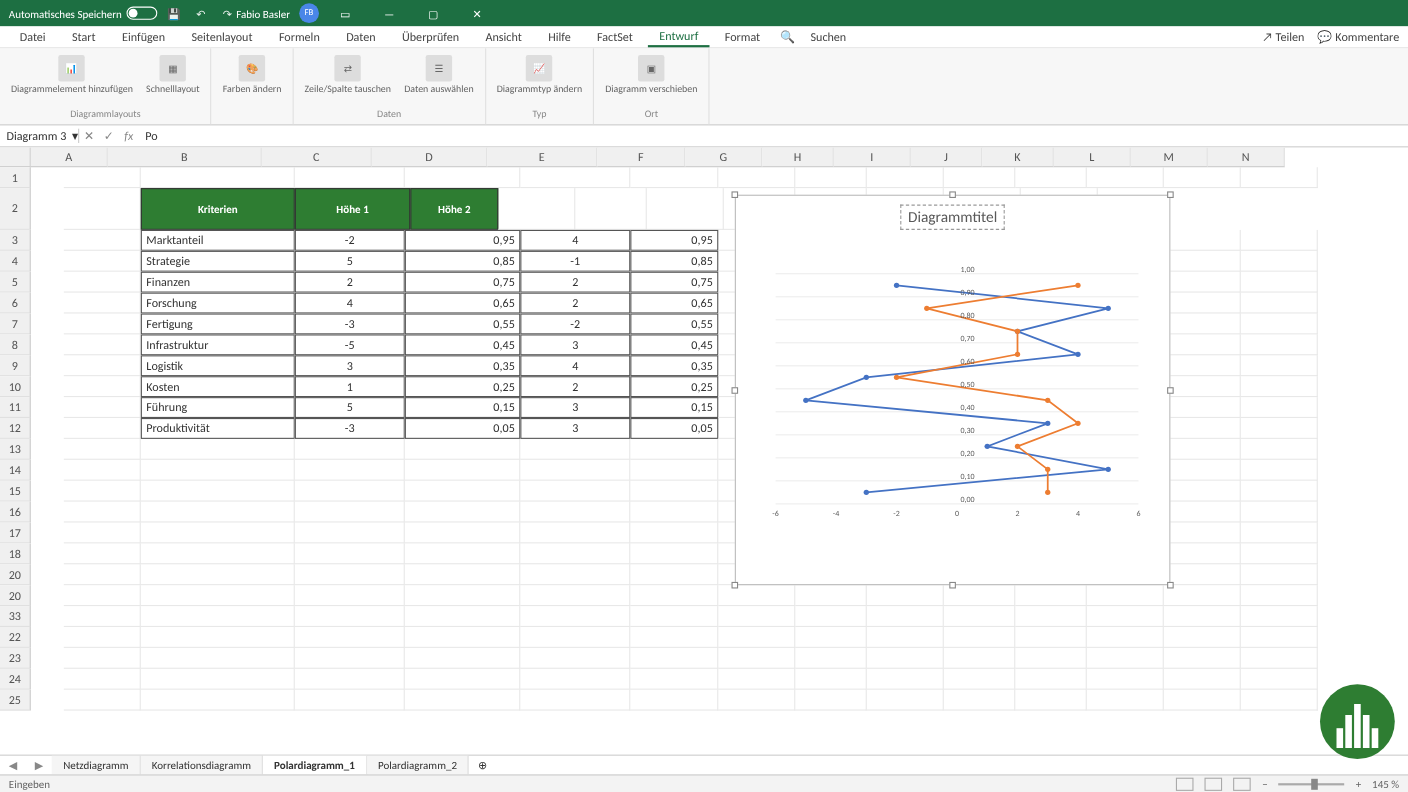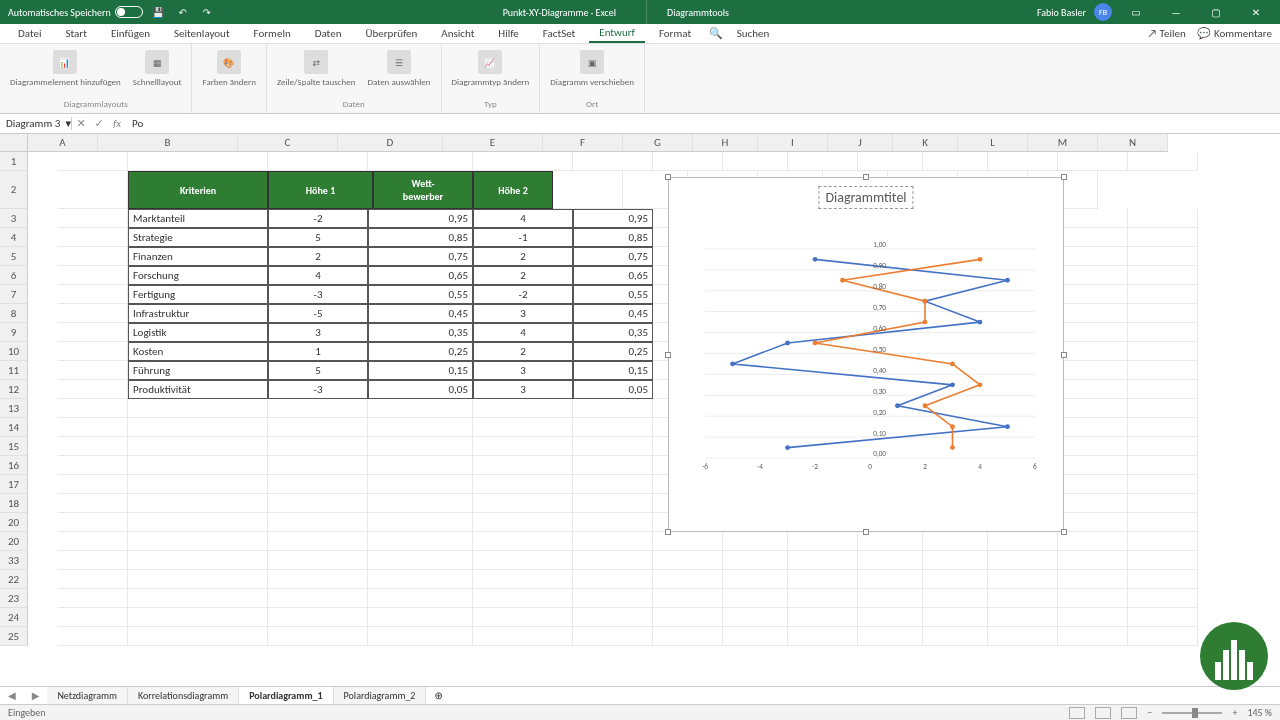--- a/index.html
+++ b/index.html
@@ -108,24 +108,20 @@
 
 <div class="titlebar">
   <div class="left">
     <span class="autosave">
       <span>Automatisches Speichern</span>
       <span class="toggle"></span>
     </span>
     <span class="qat-icon">💾</span>
     <span class="qat-icon">↶</span>
     <span class="qat-icon">↷</span>
-  </div>
-  <div class="center">
-    <span><span>Punkt-XY-Diagramme</span> · <span>Excel</span></span>
-    <span class="tool-tab">Diagrammtools</span>
   </div>
   <div class="right">
     <span>Fabio Basler</span>
     <span class="avatar">FB</span>
     <span class="win-btn">▭</span>
     <span class="win-btn">—</span>
     <span class="win-btn">▢</span>
     <span class="win-btn">✕</span>
   </div>
 </div>
@@ -261,21 +257,20 @@
           <div class="cell cJ" style="width: 65px;"></div>
           <div class="cell cK" style="width: 65px;"></div>
           <div class="cell cL" style="width: 70px;"></div>
           <div class="cell cM" style="width: 70px;"></div>
           <div class="cell cN" style="width: 70px;"></div>
         </div>
         <div class="cell-row" style="height: 38px;">
           <div class="cell cA" style="width: 70px;"></div>
           <div class="cell cB table-header" style="width: 140px;">Kriterien</div>
           <div class="cell cD table-header" style="width: 105px;">Höhe 1</div>
-          <div class="cell cE table-header" style="width: 100px;">Wett-<br>bewerber</div>
           <div class="cell cF table-header" style="width: 80px;">Höhe 2</div>
           <div class="cell cG" style="width: 70px;"></div>
           <div class="cell cH" style="width: 65px;"></div>
           <div class="cell cI" style="width: 70px;"></div>
           <div class="cell cJ" style="width: 65px;"></div>
           <div class="cell cK" style="width: 65px;"></div>
           <div class="cell cL" style="width: 70px;"></div>
           <div class="cell cM" style="width: 70px;"></div>
           <div class="cell cN" style="width: 70px;"></div>
         </div>

